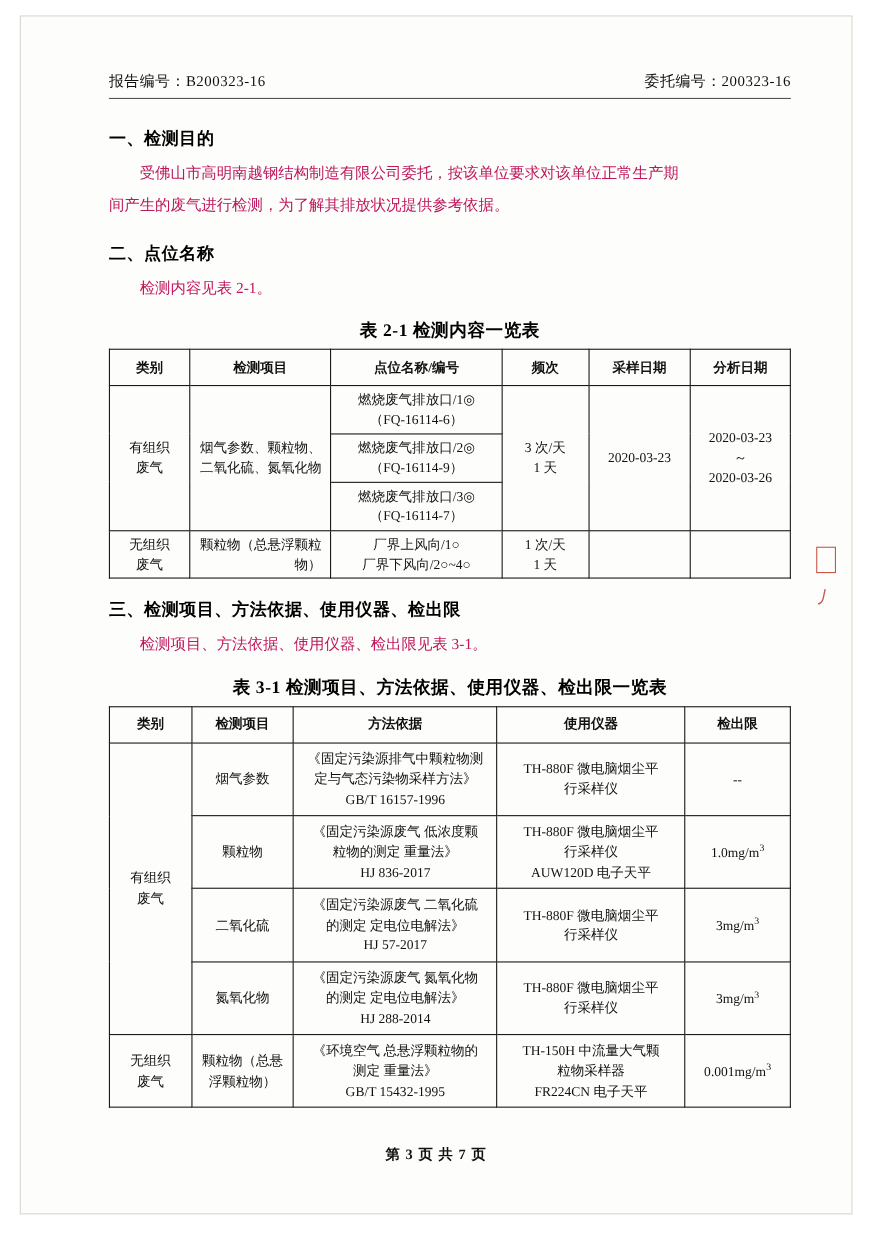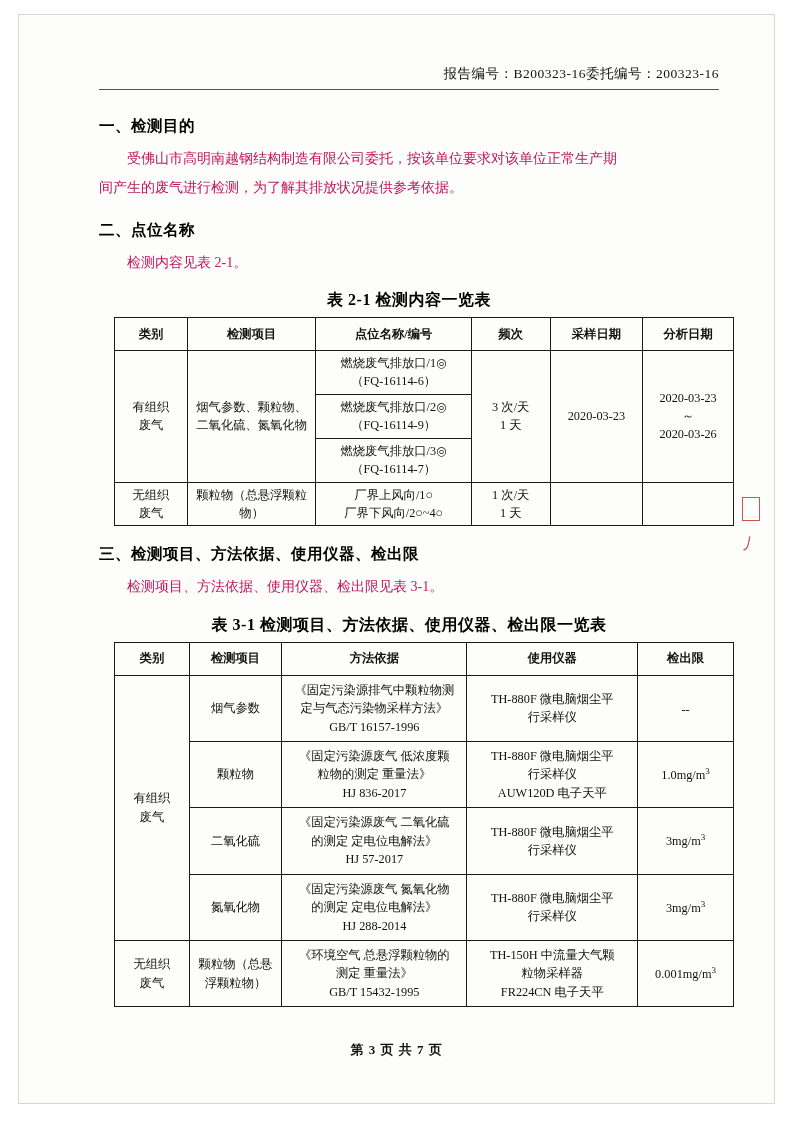--- a/index.html
+++ b/index.html
@@ -30,21 +30,21 @@
     box-sizing: border-box;
   }
   .content {
     position: absolute;
     left: 80px;
     top: 50px;
     width: 620px;
   }
   .hdr {
     display: flex;
-    justify-content: flex-end;
+    justify-content: space-between;
     font-size: 13.5px;
     letter-spacing: 0.5px;
     color: #111;
     padding-bottom: 4px;
   }
   .rule {
     border-bottom: 1px solid #555;
     margin-top: 2px;
     margin-bottom: 26px;
   }
@@ -67,36 +67,35 @@
     font-size: 16px;
     font-weight: bold;
     margin: 14px 0 6px 0;
     letter-spacing: 0.5px;
   }
   table {
     border-collapse: collapse;
     width: 100%;
     font-size: 12.3px;
     color: #111;
-    margin-left: 15px;
   }
   table td, table th {
     border: 1px solid #1a1a1a;
     text-align: center;
     vertical-align: middle;
     padding: 3px 2px;
     line-height: 1.5;
     font-weight: normal;
   }
   table th {
     font-weight: bold;
     height: 26px;
   }
   .t2 td { height: 22px; }
-  .t2 .pt { padding: 2px 8px; }
+  .t2 .pt { padding: 2px 8px; text-align: right; }
   .t3 td { padding: 5px 3px; }
   .footer {
     position: absolute;
     left: 0;
     right: 0;
     bottom: 44px;
     text-align: center;
     font-size: 13px;
     font-weight: bold;
     letter-spacing: 1px;

